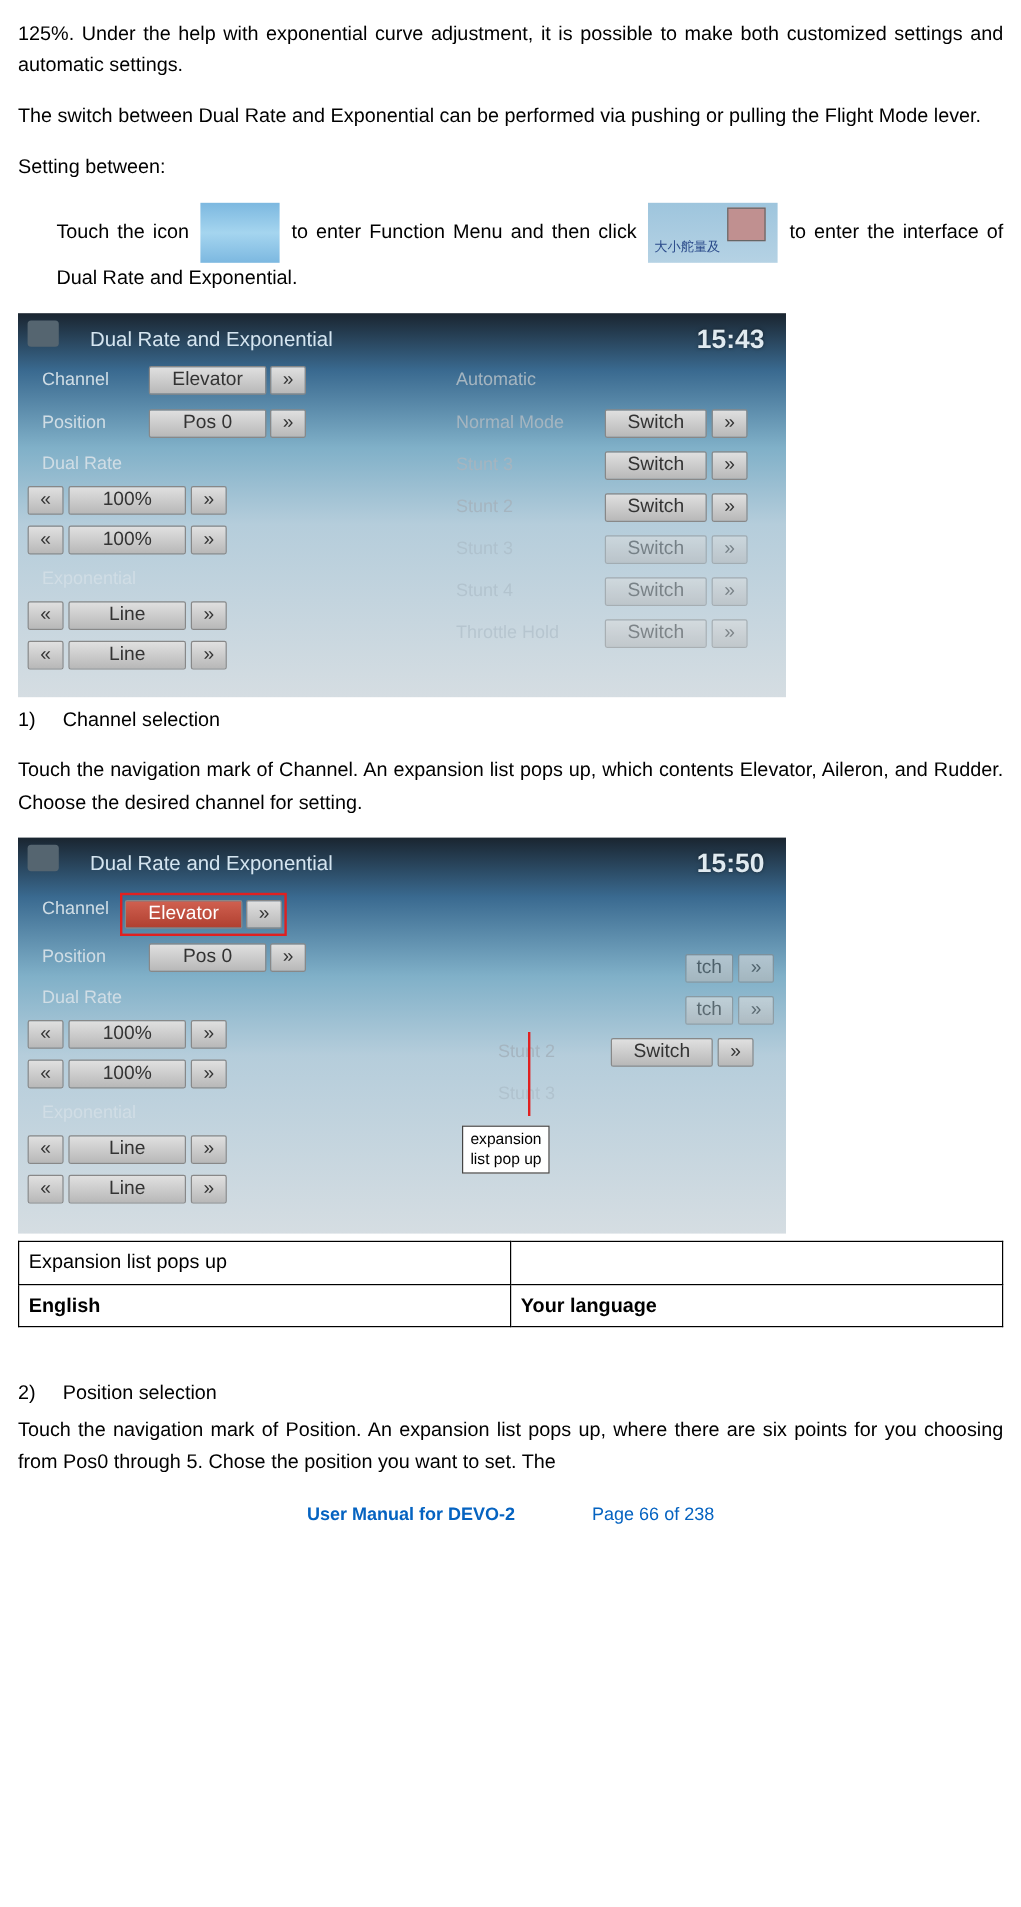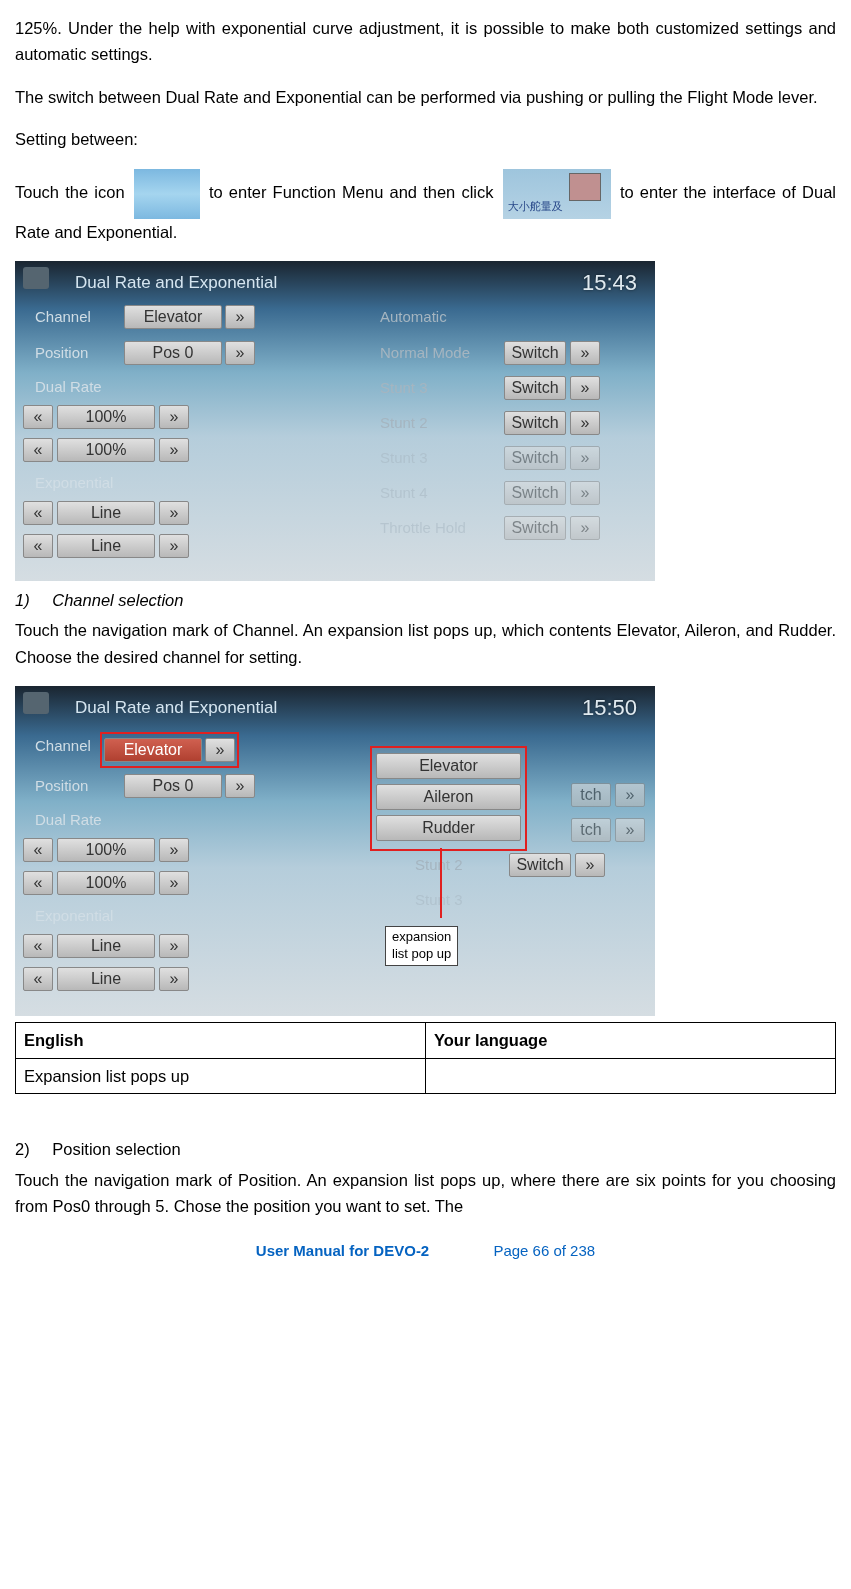--- a/index.html
+++ b/index.html
@@ -64,21 +64,21 @@
     left: 60px;
     color: #d5e5f0;
     font-size: 17px;
   }
   .ss-time {
     position: absolute;
     top: 4px;
     right: 18px;
     color: #e0eaf0;
     font-size: 22px;
-    font-weight: normal;
+    font-weight: bold;
     text-shadow: 0 0 3px rgba(0,0,0,0.5);
   }
   .ss-back {
     position: absolute;
     top: 6px;
     left: 8px;
     width: 26px;
     height: 22px;
     background: #556570;
     border-radius: 3px;
@@ -118,21 +118,21 @@
     color: #333;
     box-sizing: border-box;
   }
   .ss-val {
     width: 98px;
   }
   .ss-arrow {
     width: 30px;
   }
   .ss-switch-val {
-    width: 62px;
+    width: 85px;
   }
   .red-box {
     border: 2px solid #e02020;
   }
   .popup {
     position: absolute;
     left: 355px;
     top: 60px;
     width: 145px;
     border: 2px solid #e02020;
@@ -187,21 +187,21 @@
 </style>
 </head>
 <body>
 
 
 
 <p>125%. Under the help with exponential curve adjustment, it is possible to make both customized settings and automatic settings.</p>
 <p>The switch between Dual Rate and Exponential can be performed via pushing or pulling the Flight Mode lever.</p>
 <p>Setting between:</p>
 
-<p style="text-align:justify;">
+<p style="text-align:justify;margin-left:32px;">
   <span>Touch the icon </span>
   <span class="inline-icon"></span>
   <span> to enter Function Menu and then click </span>
   <span class="inline-icon icon2"></span>
   <span> to enter the interface of Dual Rate and Exponential.</span>
 </p>
 
 
 <div class="screenshot">
   <div class="ss-back"></div>
@@ -277,21 +277,21 @@
     <div class="ss-btn ss-switch-val">Switch</div>
     <div class="ss-btn ss-arrow">»</div>
   </div>
   <div class="ss-row" style="top:253px; left:345px; opacity:0.5;">
     <div class="ss-label center" style="width:120px;">Throttle Hold</div>
     <div class="ss-btn ss-switch-val">Switch</div>
     <div class="ss-btn ss-arrow">»</div>
   </div>
 </div>
 
-<p style="margin-bottom:4px;font-style:italic;">
+<p style="margin-bottom:16px;">
   <span class="section-num">1)</span>
   <span>Channel selection</span>
 </p>
 <p>Touch the navigation mark of Channel. An expansion list pops up, which contents Elevator, Aileron, and Rudder. Choose the desired channel for setting.</p>
 
 
 <div class="screenshot screenshot2">
   <div class="ss-back"></div>
   <div class="ss-title">Dual Rate and Exponential</div>
   <div class="ss-time">15:50</div>
@@ -348,39 +348,34 @@
   </div>
   <div class="ss-row" style="top:165px; left:380px;">
     <div class="ss-label center" style="width:90px;">Stunt 2</div>
     <div class="ss-btn ss-switch-val">Switch</div>
     <div class="ss-btn ss-arrow">»</div>
   </div>
   <div class="ss-row" style="top:200px; left:380px; opacity:0.5;">
     <div class="ss-label center" style="width:90px;">Stunt 3</div>
   </div>
 
-  <div class="popup">
-    <div class="ss-btn">Elevator</div>
-    <div class="ss-btn">Aileron</div>
-    <div class="ss-btn">Rudder</div>
-  </div>
   <div class="callout-line" style="left:425px; top:162px; height:70px;"></div>
   <div class="callout-box" style="left:370px; top:240px; white-space:pre-line;">expansion
 list pop  up</div>
 </div>
 
 <table class="doc-table">
   <tbody>
       <tr>
+    <td>Expansion list pops up</td>
+    <td></td>
+  </tr>
+  <tr>
     <td class="th">English</td>
     <td class="th">Your language</td>
-  </tr>
-  <tr>
-    <td>Expansion list pops up</td>
-    <td></td>
   </tr>
 </tbody>
   </table>
 
 <br>
 <p style="margin-bottom:4px;">
   <span class="section-num">2)</span>
   <span>Position selection</span>
 </p>
 <p style="margin-bottom:16px;">Touch the navigation mark of Position. An expansion list pops up, where there are six points for you choosing from Pos0 through 5. Chose the position you want to set. The</p>

